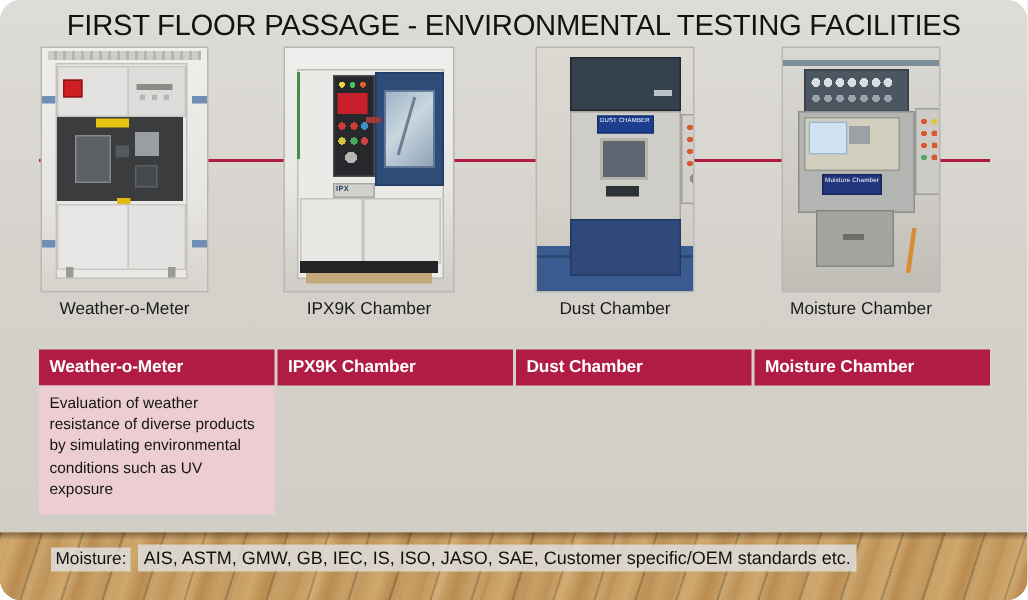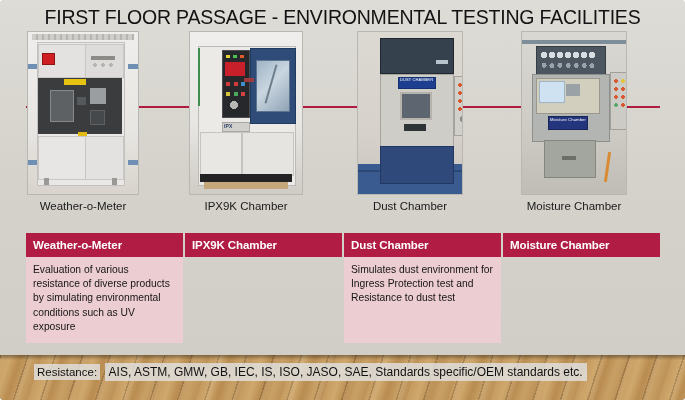--- a/index.html
+++ b/index.html
@@ -13,21 +13,21 @@
     overflow: hidden;
     font-family: "Liberation Sans", sans-serif;
   }
 
   
   #slide {
     position: relative;
     width: 685px;
     height: 400px;
     background: #d6d4ce;
-    border-radius: 4px;
+    border-radius: 14px;
     overflow: hidden;
     box-sizing: border-box;
   }
   
   #slide-bg {
     position: absolute;
     inset: 0;
     background: linear-gradient(180deg, #dedcd6 0%, #d4d2cb 45%, #cfcdc6 100%);
   }
 
@@ -368,33 +368,32 @@
     <div class="tankh"></div>
     <div class="ctrl"></div>
     <div class="ctrlb"></div>
     <div class="orangeline"></div>
   </div>
   <div class="photo-caption" style="left:522px; width:104px;">Moisture Chamber</div>
 
   <div id="table">
     <div class="col">
       <div class="col-head">Weather-o-Meter</div>
-      <div class="col-body">Evaluation of various resistance of diverse products by simulating environmental conditions such as UV exposure</div>
+      <div class="col-body">Evaluation of weather resistance of diverse products by simulating environmental conditions such as UV exposure</div>
     </div>
     <div class="col">
       <div class="col-head">IPX9K Chamber</div>
     </div>
     <div class="col">
       <div class="col-head">Dust Chamber</div>
-      <div class="col-body">Simulates dust environment for Ingress Protection test and Resistance to dust test</div>
     </div>
     <div class="col">
       <div class="col-head">Moisture Chamber</div>
     </div>
   </div>
 
   <div id="wood"></div>
   <div id="wood-shadow"></div>
   <div id="standards-block">
-    <div id="standards-label">Resistance:</div>
-    <div id="standards-list">AIS, ASTM, GMW, GB, IEC, IS, ISO, JASO, SAE, Standards specific/OEM standards etc.</div>
+    <div id="standards-label">Moisture:</div>
+    <div id="standards-list">AIS, ASTM, GMW, GB, IEC, IS, ISO, JASO, SAE, Customer specific/OEM standards etc.</div>
   </div>
 </div>
 
 </body></html>

